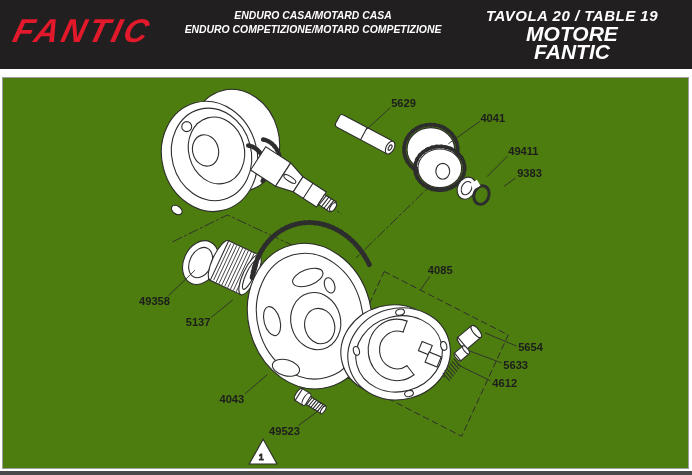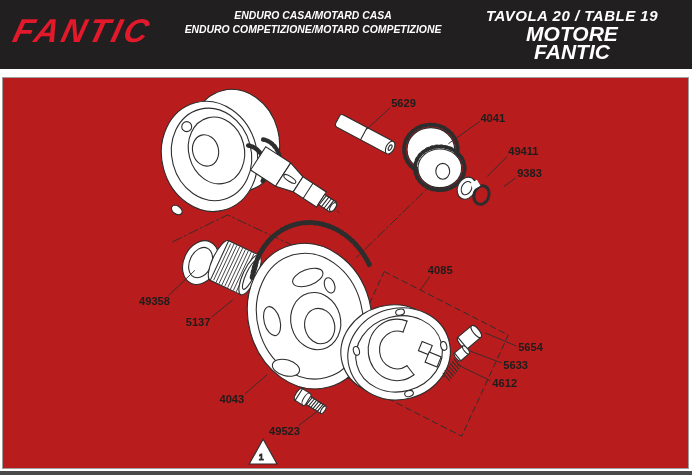--- a/index.html
+++ b/index.html
@@ -16,21 +16,21 @@
   .models{position:absolute;left:165px;top:9px;width:296px;text-align:center;
           color:#fff;font-weight:bold;font-style:italic;font-size:10.4px;
           line-height:13.5px;white-space:nowrap;}
   .plate{position:absolute;left:452px;top:7px;width:240px;text-align:center;
          color:#fff;font-weight:bold;font-style:italic;line-height:18px;}
   .plate .t1{font-size:15px;letter-spacing:.5px;}
   .plate .t2{font-size:21px;}
 
   
   .diagram-box{position:absolute;left:2px;top:77px;width:687px;height:392px;
-               border:1.5px solid #9e9e9e;background:#b91c1c;box-sizing:border-box;}
+               border:1.5px solid #9e9e9e;background:#4d7c0f;box-sizing:border-box;}
   .footer-strip{position:absolute;left:0;bottom:0;width:692px;height:4px;
                 background:#4a4a4a;}
   svg{position:absolute;left:0;top:0;}
   svg text{font-family:"Liberation Sans",sans-serif;font-weight:700;
            font-size:11.2px;fill:#1d1d1d;}
   svg .tri{font-size:9px;font-weight:400;}
 </style>
 </head>
 <body>
 

